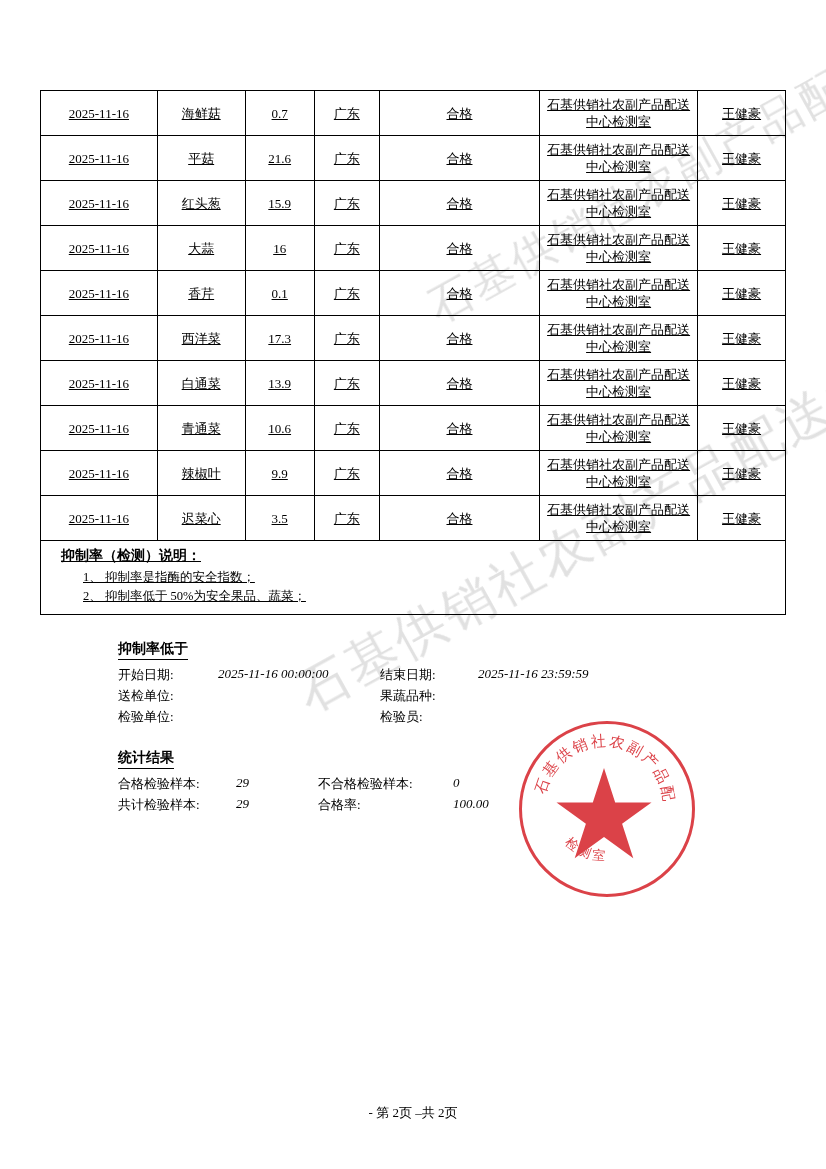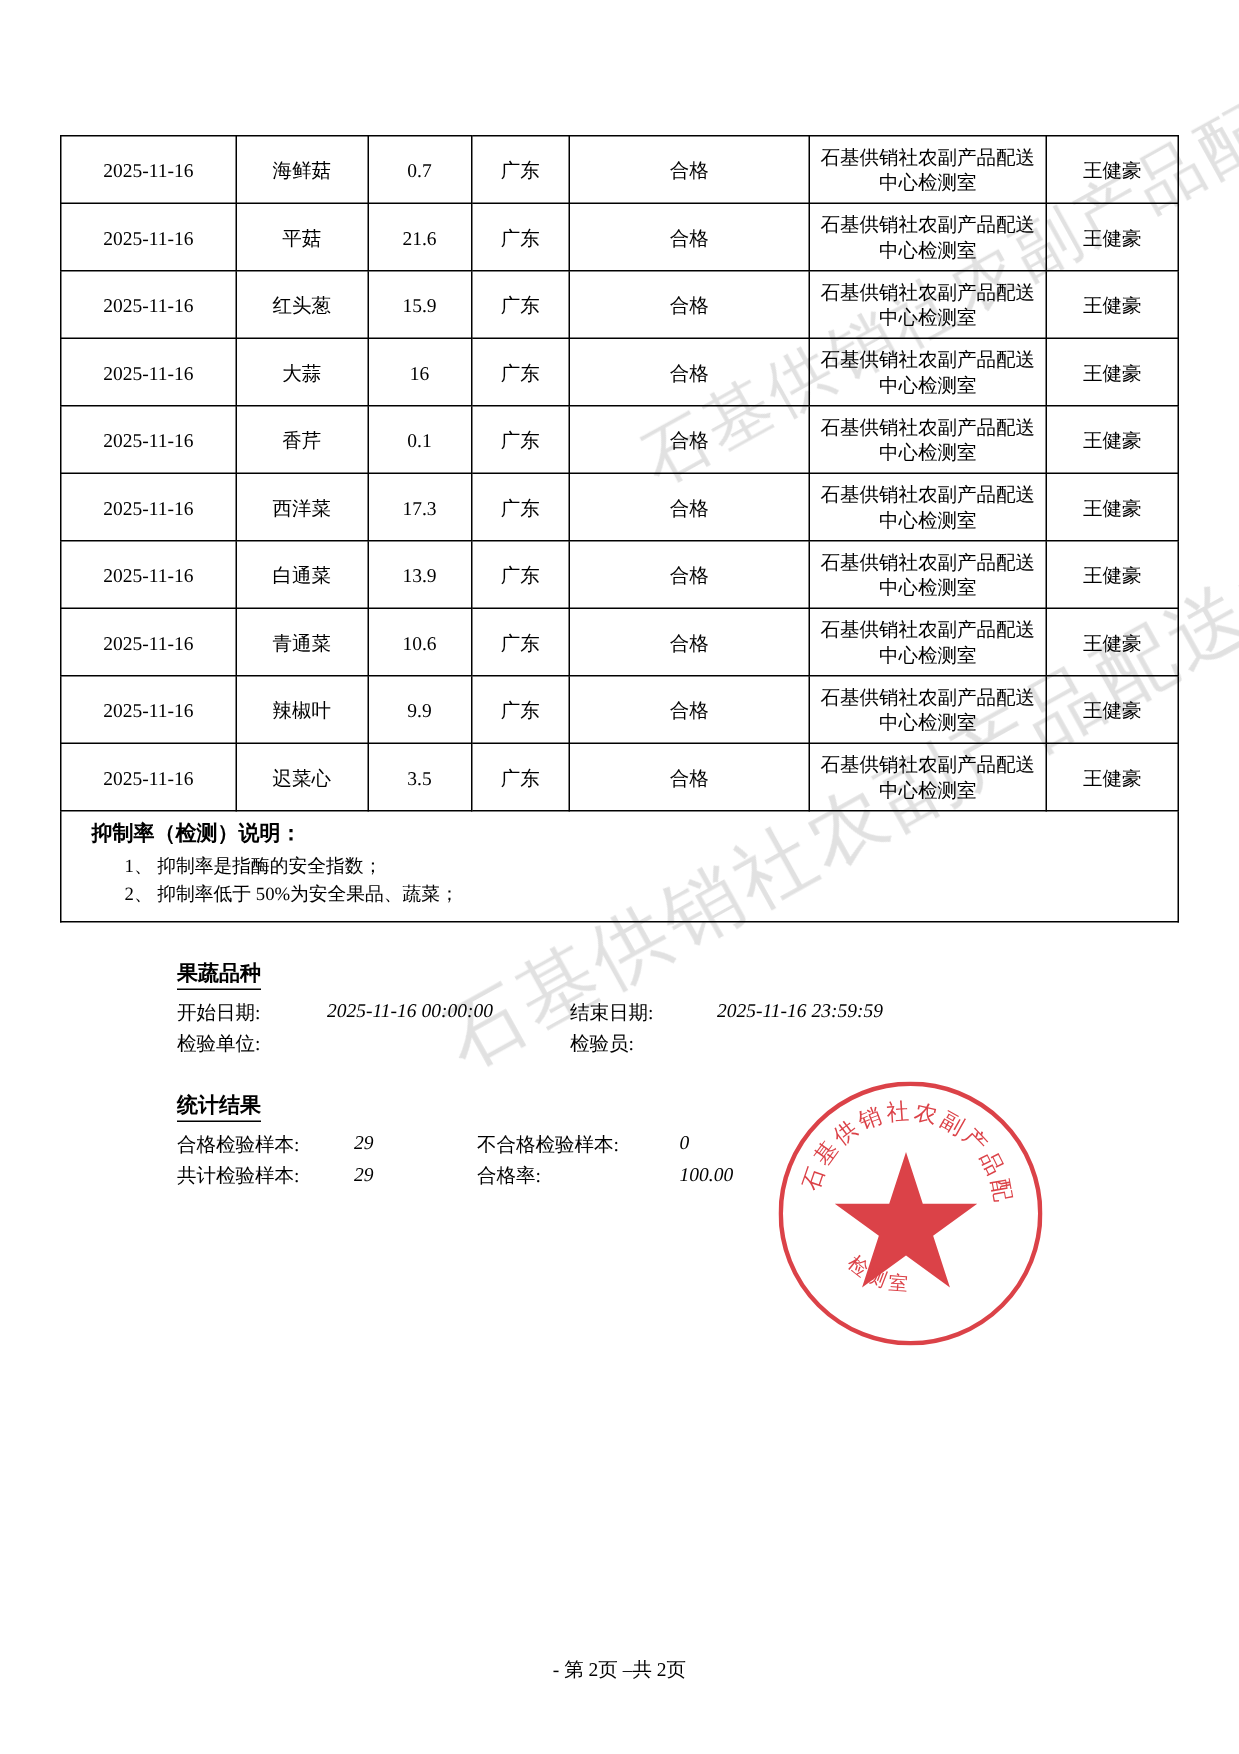--- a/index.html
+++ b/index.html
@@ -21,20 +21,21 @@
     width: 826px;
     height: 1169px;
   }
 
   
   .table-wrap {
     position: absolute;
     left: 40px;
     top: 90px;
     width: 746px;
+    text-decoration: underline;
   }
   table.records {
     border-collapse: collapse;
     width: 746px;
     table-layout: fixed;
   }
   table.records td {
     border: 1px solid #000;
     font-size: 13px;
     text-align: center;
@@ -259,29 +260,35 @@
     </table>
 
     <div class="notes">
       <div class="notes-title">抑制率（检测）说明：</div>
       <div class="notes-item">1、  抑制率是指酶的安全指数；</div>
       <div class="notes-item">2、  抑制率低于 50%为安全果品、蔬菜；</div>
     </div>
   </div>
 
   <div class="stats">
-    <h3>果蔬品种</h3>
+    <h3>抑制率低于</h3>
 
     <div class="stat-row">
       <span class="lbl col1-lbl">开始日期:</span>
       <span class="val col1-val">2025-11-16 00:00:00</span>
       <span class="lbl col2-lbl">结束日期:</span>
       <span class="val col2-val">2025-11-16 23:59:59</span>
     </div>
 
+    <div class="stat-row">
+      <span class="lbl col1-lbl">送检单位:</span>
+      <span class="val col1-val"></span>
+      <span class="lbl col2-lbl">果蔬品种:</span>
+      <span class="val col2-val"></span>
+    </div>
 
     <div class="stat-row">
       <span class="lbl col1-lbl">检验单位:</span>
       <span class="val col1-val"></span>
       <span class="lbl col2-lbl">检验员:</span>
       <span class="val col2-val"></span>
     </div>
 
     <div class="stats-results">
       <h3>统计结果</h3>

